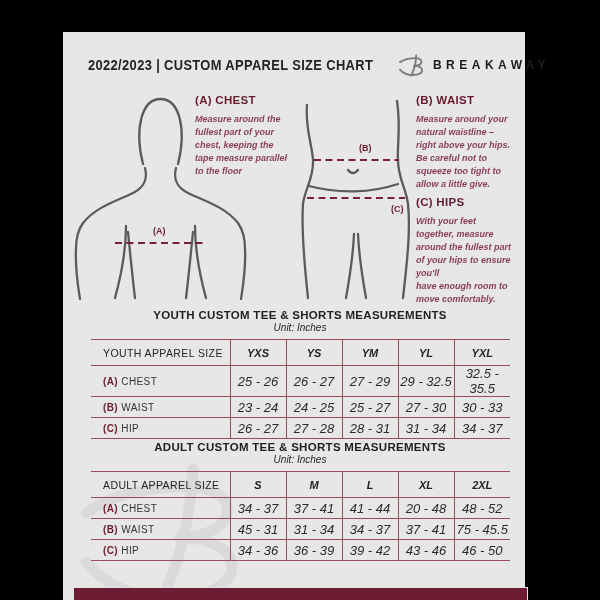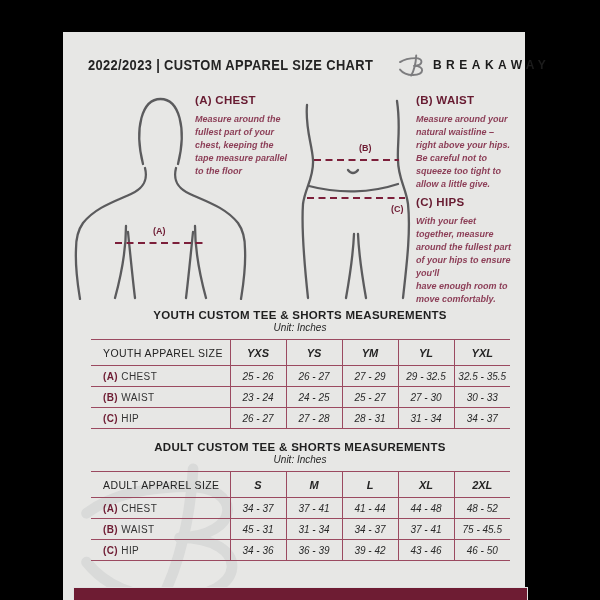--- a/index.html
+++ b/index.html
@@ -54,21 +54,21 @@
   .ts-youth{top:277px;}
   .ts-adult{top:409px;}
   .tbl-title{text-align:center;font-weight:700;font-size:11.5px;color:#1f1f1f;letter-spacing:.3px;}
   .tbl-unit{text-align:center;font-style:italic;font-size:10px;color:#1f1f1f;margin-top:1px;}
   table{border-collapse:collapse;table-layout:fixed;width:419px;margin:6px 0 0 28px;background:transparent;}
   col.c-lbl{width:139px;}
   col.c-size{width:56px;}
   td{
     border-top:1px solid var(--line);
     text-align:center;vertical-align:middle;
-    font-size:10px;color:var(--text-dark);
+    font-size:13px;color:var(--text-dark);
     height:21px;padding:0;
   }
   tr.head td{height:26px;font-weight:700;font-size:11px;color:#242424;}
   tr:last-child td{border-bottom:1px solid var(--line);}
   td + td{border-left:1px solid var(--line);font-style:italic;}
   td.lbl{text-align:left;padding-left:12px;font-size:10px;letter-spacing:.4px;color:#333;}
   tr.head td.lbl{font-weight:400;font-size:10.5px;}
   .pfx{color:var(--maroon);font-weight:700;}
   .row-name{color:#333;}
   
@@ -257,21 +257,21 @@
         <td>M</td>
         <td>L</td>
         <td>XL</td>
         <td>2XL</td>
       </tr>
       <tr>
         <td class="lbl"><span class="pfx">(A)</span> <span class="row-name">CHEST</span></td>
         <td>34 - 37</td>
         <td>37 - 41</td>
         <td>41 - 44</td>
-        <td>44 - 48</td>
+        <td>20 - 48</td>
         <td>48 - 52</td>
       </tr>
       <tr>
         <td class="lbl"><span class="pfx">(B)</span> <span class="row-name">WAIST</span></td>
         <td>45 - 31</td>
         <td>31 - 34</td>
         <td>34 - 37</td>
         <td>37 - 41</td>
         <td>75 - 45.5</td>
       </tr>

